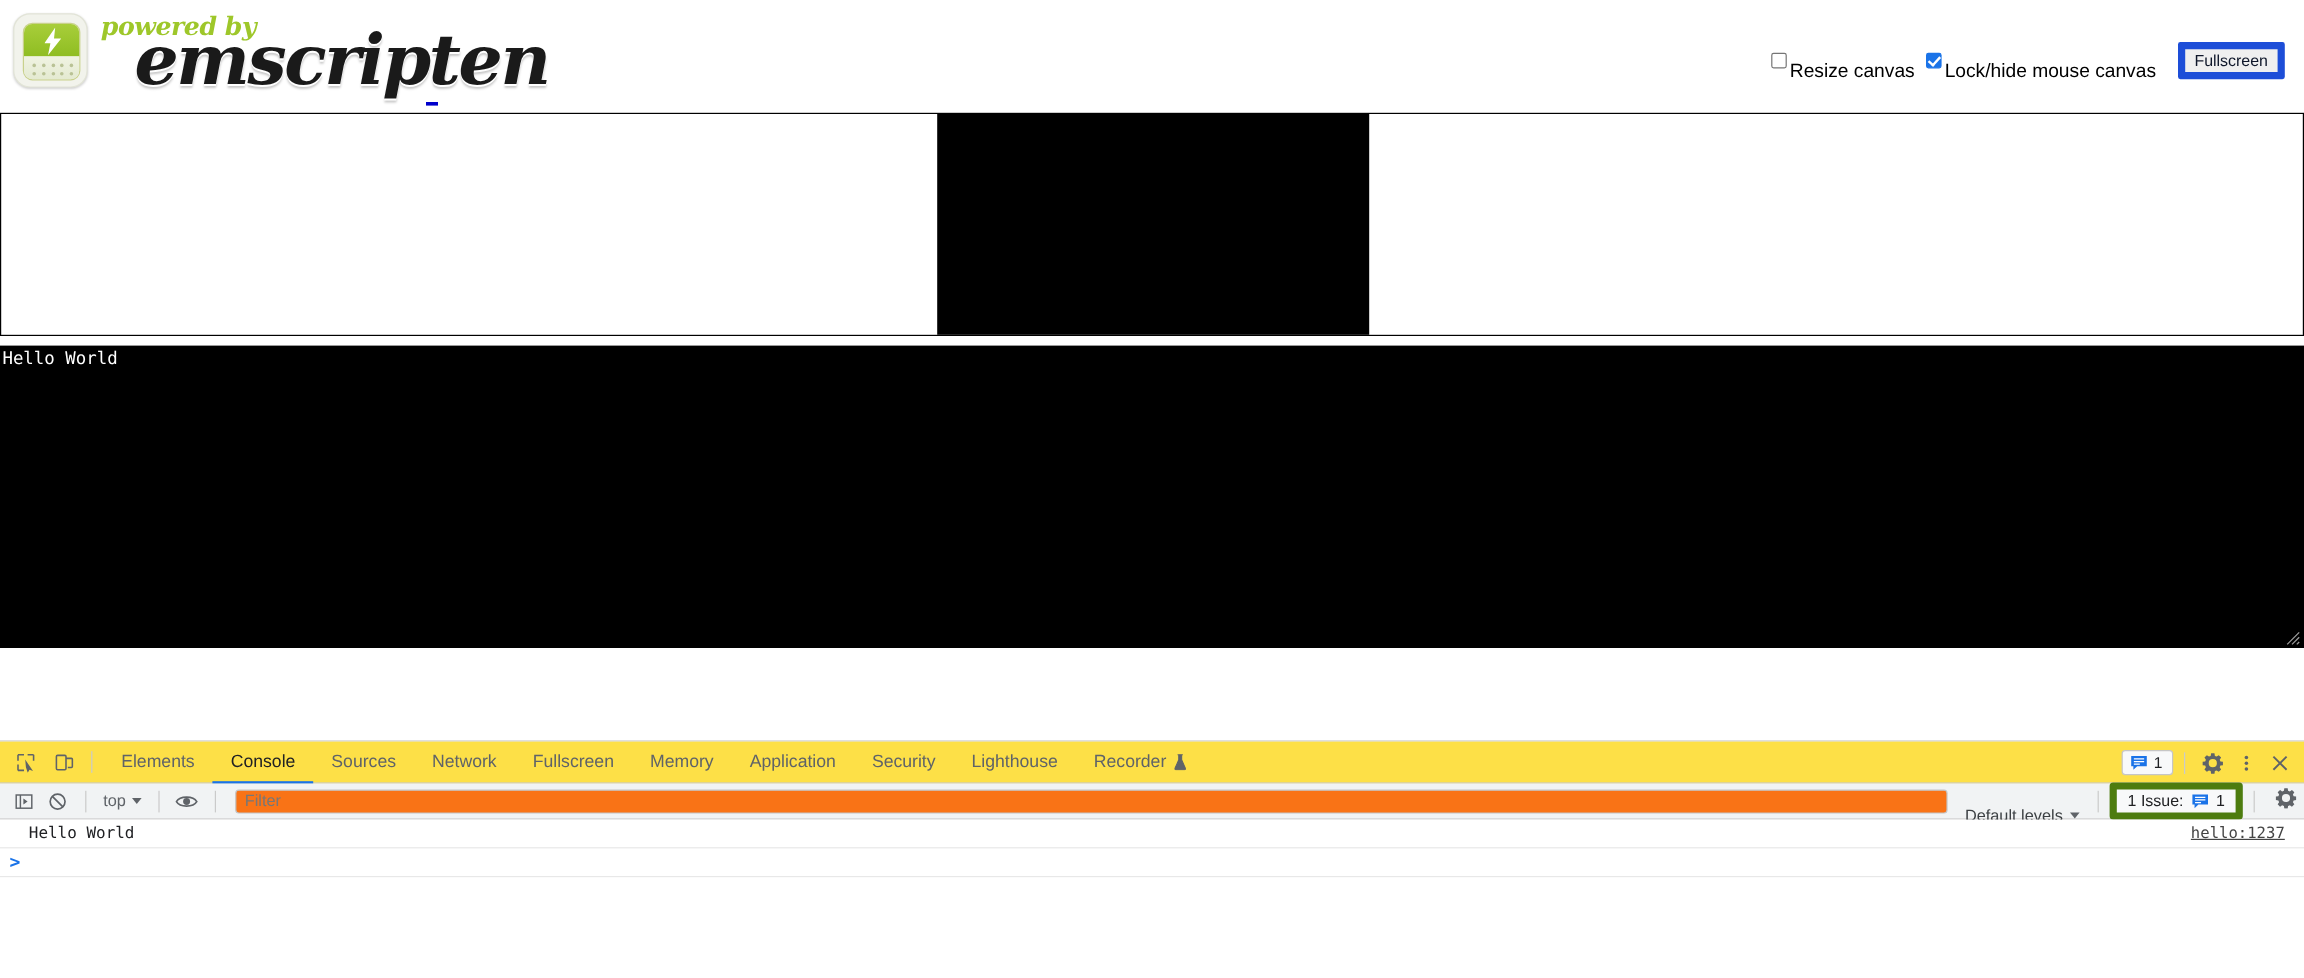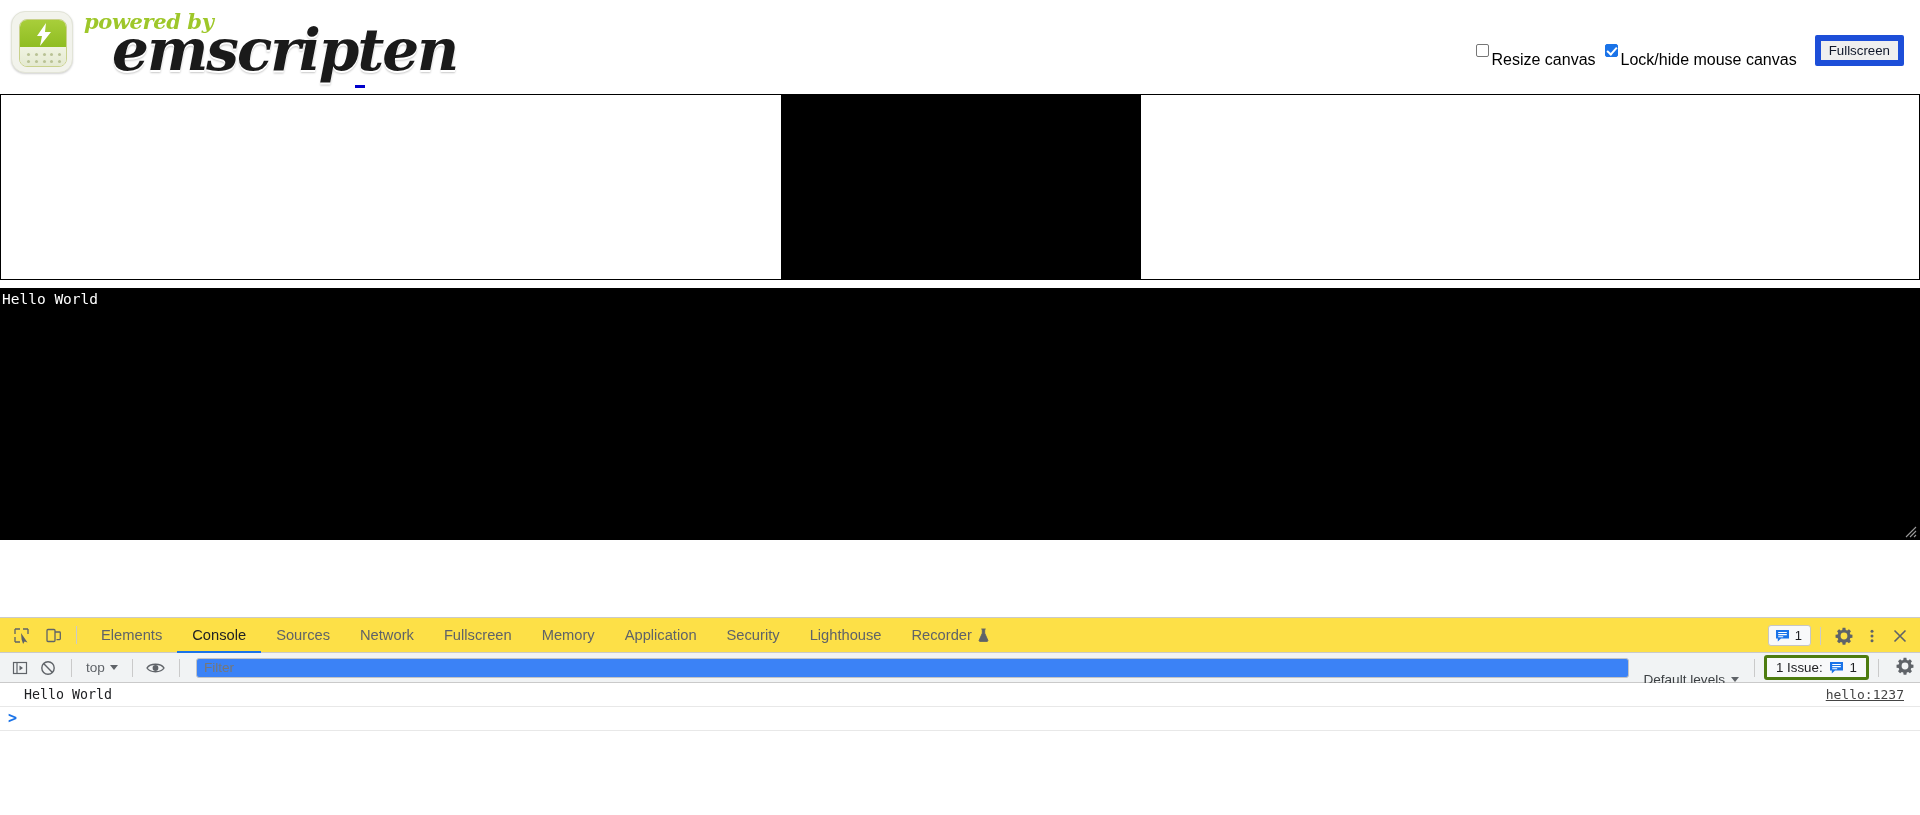--- a/index.html
+++ b/index.html
@@ -284,42 +284,42 @@
     border-right: 4.5px solid transparent;
     border-top: 5.5px solid #5f6368;
     display: block;
   }
   #console-filter-input {
     flex: 1;
     height: 20px;
     margin: 0 8px 0 7px;
     border: 1px solid #c4c4c4;
     border-radius: 3px;
-    background: #3b82f6;
+    background: #f97316;
     font-size: 13.6px;
     font-family: "Liberation Sans", sans-serif;
     color: #202124;
     padding: 0 7px;
     outline: none;
   }
   #console-filter-input::placeholder { color: #777; }
   #console-levels {
     font-size: 13.6px;
     color: #3c4043;
     display: flex;
     align-items: center;
     gap: 6px;
     padding: 2px 6px;
     cursor: pointer;
     white-space: nowrap;
     margin-top: 24px;
   }
   #console-issues-pill {
     display: flex; align-items: center; gap: 6px;
-    border: 3px solid #4d7c0f;
+    border: 6px solid #4d7c0f;
     border-radius: 3px;
     padding: 2px 9px;
     background: #f8f9fa;
     font-size: 13.3px;
     color: #202124;
     cursor: pointer;
     white-space: nowrap;
   }
   #console-settings-icon { margin: 0 6px 0 8px; cursor: pointer; }
 

